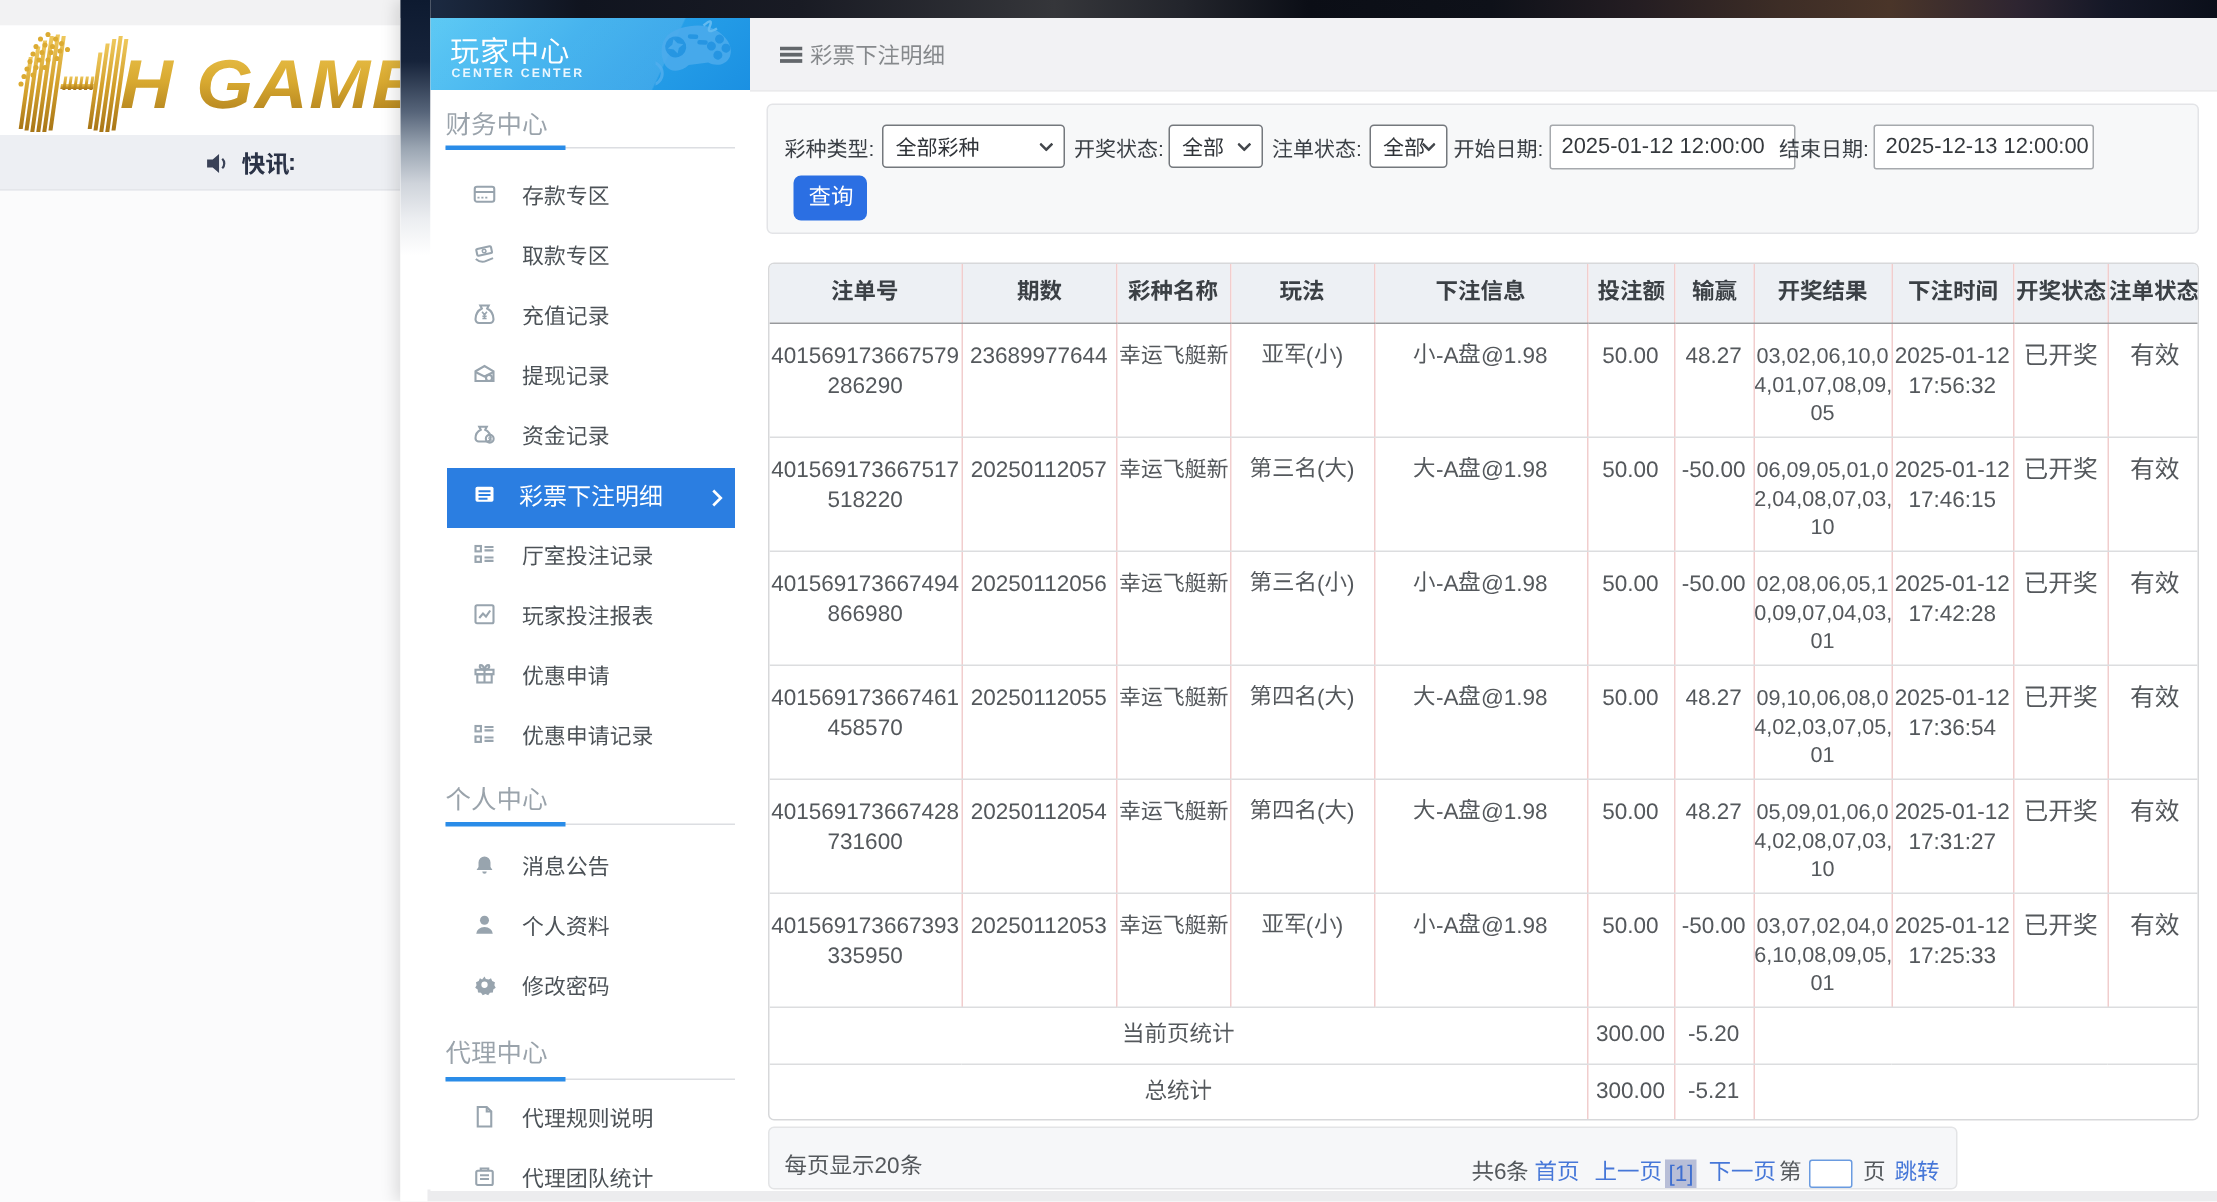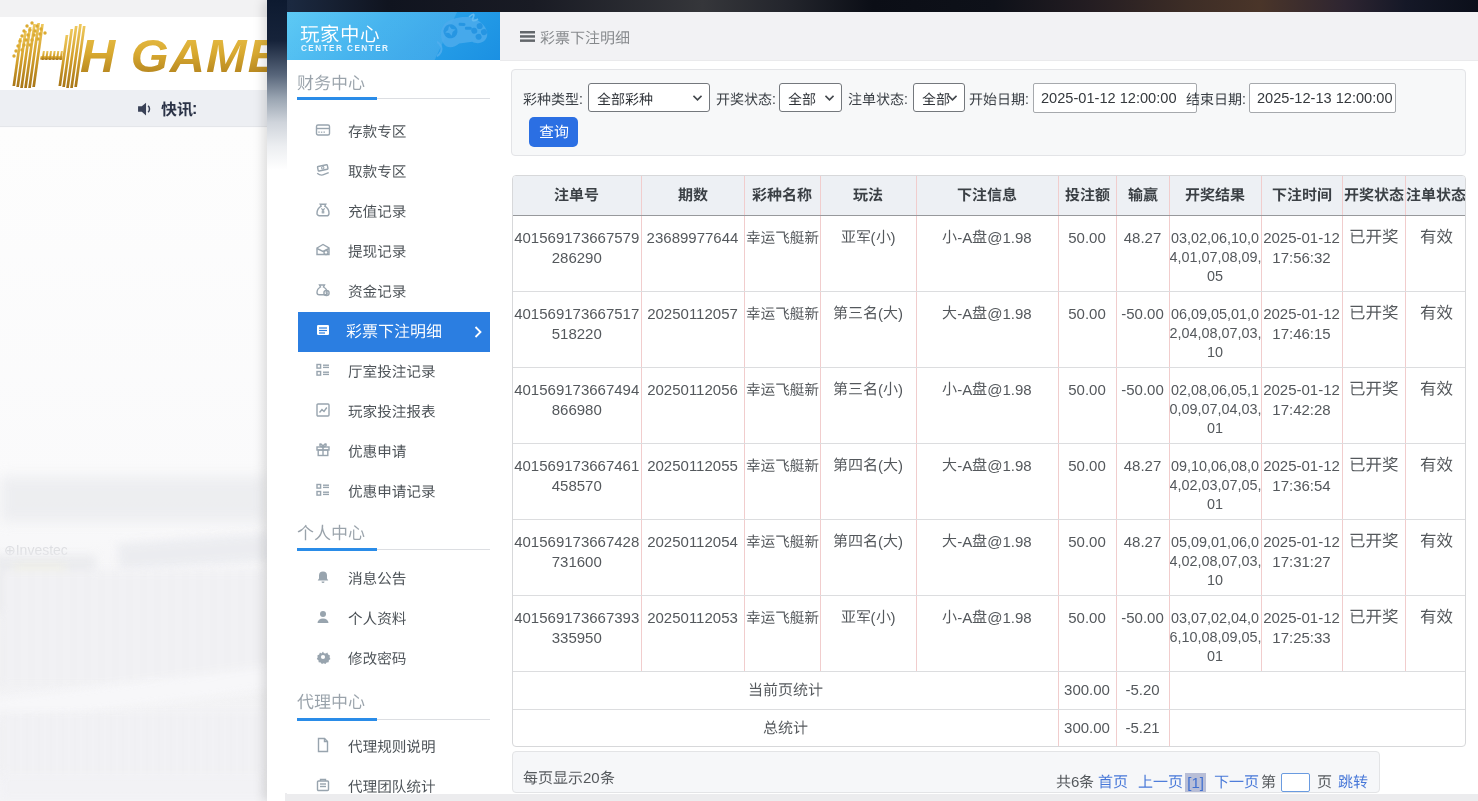--- a/index.html
+++ b/index.html
@@ -53,21 +53,21 @@
 table{border-collapse:collapse;table-layout:fixed;width:954px;font-size:15px;color:#54585c}
 td{border-right:1px solid #f1cdcd;text-align:center;vertical-align:top;padding:12px 0 0;line-height:20px;overflow:hidden}
 td:last-child{border-right:0}
 tr.hd td{background:#edf0f4;height:39px;vertical-align:middle;padding:0;border-bottom:1px solid #97999c}
 tr.dr td{height:76px;border-bottom:1px solid #dcdddf}
 tr.dr td.kj{font-size:14.4px;line-height:19px;padding-top:13px}
 tr.st td{height:38px;vertical-align:middle;padding:0;border-bottom:1px solid #dcdddf}
 tr.st2 td{height:37px;vertical-align:middle;padding:0;border-bottom:0}
 tr.st td.nb,tr.st2 td.nb{border-right:0}
 
-#pager{position:absolute;left:12px;top:739px;width:868px;height:42px;background:#f6f7f9;border:1px solid #e3e4e6;border-radius:4px}
+#pager{position:absolute;left:12px;top:739px;width:793px;height:42px;background:#f6f7f9;border:1px solid #e3e4e6;border-radius:4px}
 #pg-l{position:absolute;left:10px;top:17px}
 #pg-r{position:absolute;right:11px;top:21px;white-space:nowrap;font-size:15px}
 #pg-r .it{display:inline-block;vertical-align:top}
 #pg-in{display:inline-block;width:29px;height:19px;box-sizing:border-box;border:1px solid #6a9be0;border-radius:2px;background:#fff;vertical-align:top;margin-top:0px}
 #pg-one{display:inline-block;background:#b8bed7;padding:0 2px;height:19px;line-height:19px;color:#3f6fd0}
 </style></head><body>
 <svg width="0" height="0" style="position:absolute">
     <defs>
       <path id="r73A9" d="M5-76L38-76L38-69L5-69ZM6-47L37-47L37-40L6-40ZM3-11Q8-12 14-14Q20-15 26-17Q33-19 40-21L40-14Q31-11 22-9Q12-6 5-4ZM43-77L91-77L91-70L43-70ZM39-48L96-48L96-41L39-41ZM52-44L60-44Q59-34 58-25Q57-17 54-11Q52-5 46 0Q41 5 33 8Q32 7 31 6Q31 5 30 4Q29 3 28 3Q36 0 41-5Q46-9 48-14Q50-20 51-27Q52-35 52-44ZM71-44L78-44L78-3Q78-1 79 0Q79 0 81 0Q81 0 83 0Q84 0 86 0Q87 0 88 0Q89 0 89-1Q90-2 90-5Q90-8 91-13Q91-13 92-12Q94-11 95-11Q96-11 97-10Q97-3 96 0Q95 4 93 6Q92 7 88 7Q88 7 87 7Q86 7 84 7Q83 7 81 7Q80 7 80 7Q76 7 74 6Q72 6 72 3Q71 1 71-3ZM18-74L25-74L25-13L18-11Z" fill="currentColor"></path>
       <path id="r5BB6" d="M8-75L92-75L92-54L85-54L85-68L16-68L16-54L8-54ZM21-59L79-59L79-52L21-52ZM39-45L45-48Q51-43 54-37Q58-31 59-24Q61-18 61-12Q60-7 59-2Q57 2 54 4Q52 6 50 7Q48 8 44 8Q42 8 40 8Q38 8 36 8Q36 6 35 4Q35 2 34 1Q36 1 39 1Q41 1 43 1Q45 1 46 1Q48 0 49-1Q51-2 52-6Q53-9 53-14Q53-19 52-24Q51-30 48-35Q44-40 39-45ZM50-57L56-54Q51-49 43-45Q36-40 28-37Q20-34 12-31Q12-32 11-33Q10-34 10-36Q9-37 8-37Q16-39 24-42Q31-45 38-49Q45-52 50-57ZM47-38L52-34Q48-32 43-29Q38-26 33-23Q27-21 22-19Q17-16 12-15Q11-16 10-18Q9-20 8-21Q13-22 18-24Q24-26 29-28Q34-30 39-33Q43-35 47-38ZM52-26L58-22Q53-18 48-15Q42-11 36-8Q29-4 23-1Q16 1 10 3Q9 2 8 0Q7-2 6-3Q12-5 19-7Q25-9 32-13Q38-16 43-19Q49-22 52-26ZM70-32Q72-26 76-20Q80-14 85-9Q90-5 97-2Q96-2 95-1Q94 0 93 2Q92 3 92 4Q85 1 79-4Q74-10 70-16Q66-23 63-31ZM79-48L85-43Q81-40 76-36Q71-33 66-29Q61-26 57-24L52-28Q56-31 61-34Q66-38 71-41Q76-45 79-48ZM42-82L50-85Q52-82 53-79Q55-76 56-73L48-71Q47-73 45-76Q44-80 42-82Z" fill="currentColor"></path>
@@ -269,33 +269,20 @@
       <svg class="abs" style="left:137px;top:11px" width="17" height="16" viewBox="0 0 16 15">
         <polygon points="1,5 4.5,5 8.5,1.5 8.5,13.5 4.5,10 1,10" fill="#3a4257"></polygon>
         <path d="M10.5 4.5 A4.2 4.2 0 0 1 10.5 10.5" stroke="#3a4257" stroke-width="1.4" fill="none"></path>
       </svg>
       <span class="abs" style="left:161px;top:11px"><svg class="z" style="width:32.0px;height:16px;vertical-align:-0.12em;color:#2b3347" viewBox="0 -88 200 100">
           <use href="#b5FEB" x="0"></use>
           <use href="#b8BAF" x="100"></use>
         </svg></span>
       <span class="abs" style="left:192px;top:10px;font-size:16px;font-weight:bold;color:#2b3347">:</span>
     </div>
-    <div id="lb-body">
-      <div class="abs" style="left:0;top:0;width:267px;height:673px;opacity:.85">
-        <div class="abs" style="left:0;top:348px;width:267px;height:46px;background:#ebecef;filter:blur(7px)"></div>
-        <div class="abs" style="left:4px;top:414px;width:110px;height:16px;color:#d9dade;font-size:14px">⊕Investec</div>
-        <div class="abs" style="left:-8px;top:427px;width:104px;height:58px;background:#e9eaed;filter:blur(5px)"></div>
-        <div class="abs" style="left:14px;top:436px;width:52px;height:34px;background:#efefe4;filter:blur(4px)"></div>
-        <div class="abs" style="left:118px;top:410px;width:152px;height:28px;background:#eaebef;filter:blur(5px);transform:rotate(-4deg)"></div>
-        <div class="abs" style="left:0;top:442px;width:267px;height:116px;background:repeating-linear-gradient(90deg,#ededf0 0 7px,#f4f4f7 7px 14px);filter:blur(4px)"></div>
-        <div class="abs" style="left:-10px;top:554px;width:290px;height:24px;background:#f8f8fa;transform:rotate(-7deg);filter:blur(4px)"></div>
-        <div class="abs" style="left:0;top:584px;width:267px;height:68px;background:repeating-linear-gradient(90deg,#eeeef1 0 6px,#f4f4f7 6px 12px);filter:blur(3.5px)"></div>
-        <div class="abs" style="left:0;top:645px;width:267px;height:28px;background:#f2f2f5;filter:blur(5px)"></div>
-      </div>
-    </div>
   </div>
 <div id="drawer">
     <div id="dk-top"></div>
     <div id="dk-left"></div>
     <div id="dk-bottom"></div>
   </div>
 <div id="sidebar">
     <div id="sb-head">
       <div class="sheen"></div>
       <svg class="abs" style="left:150px;top:-1px;opacity:.85" width="60" height="47" viewBox="0 0 60 47">

